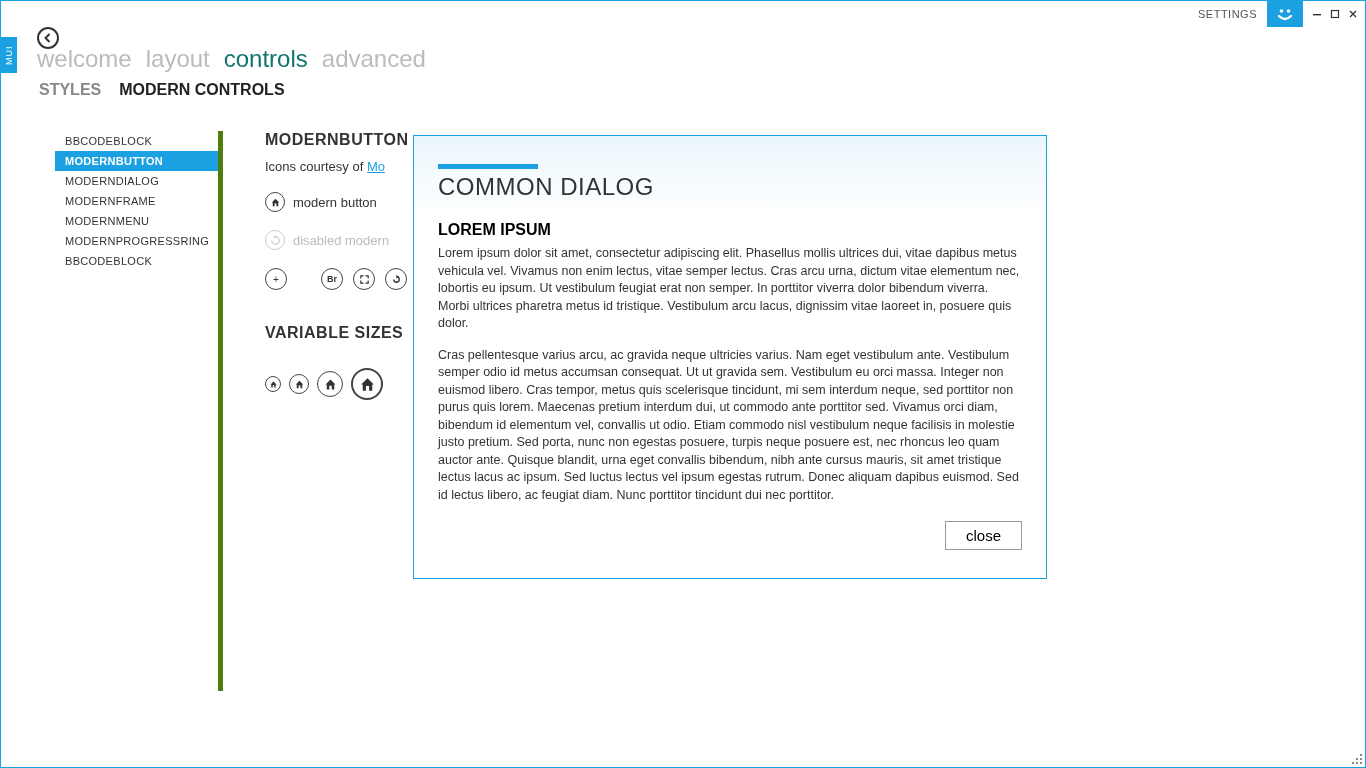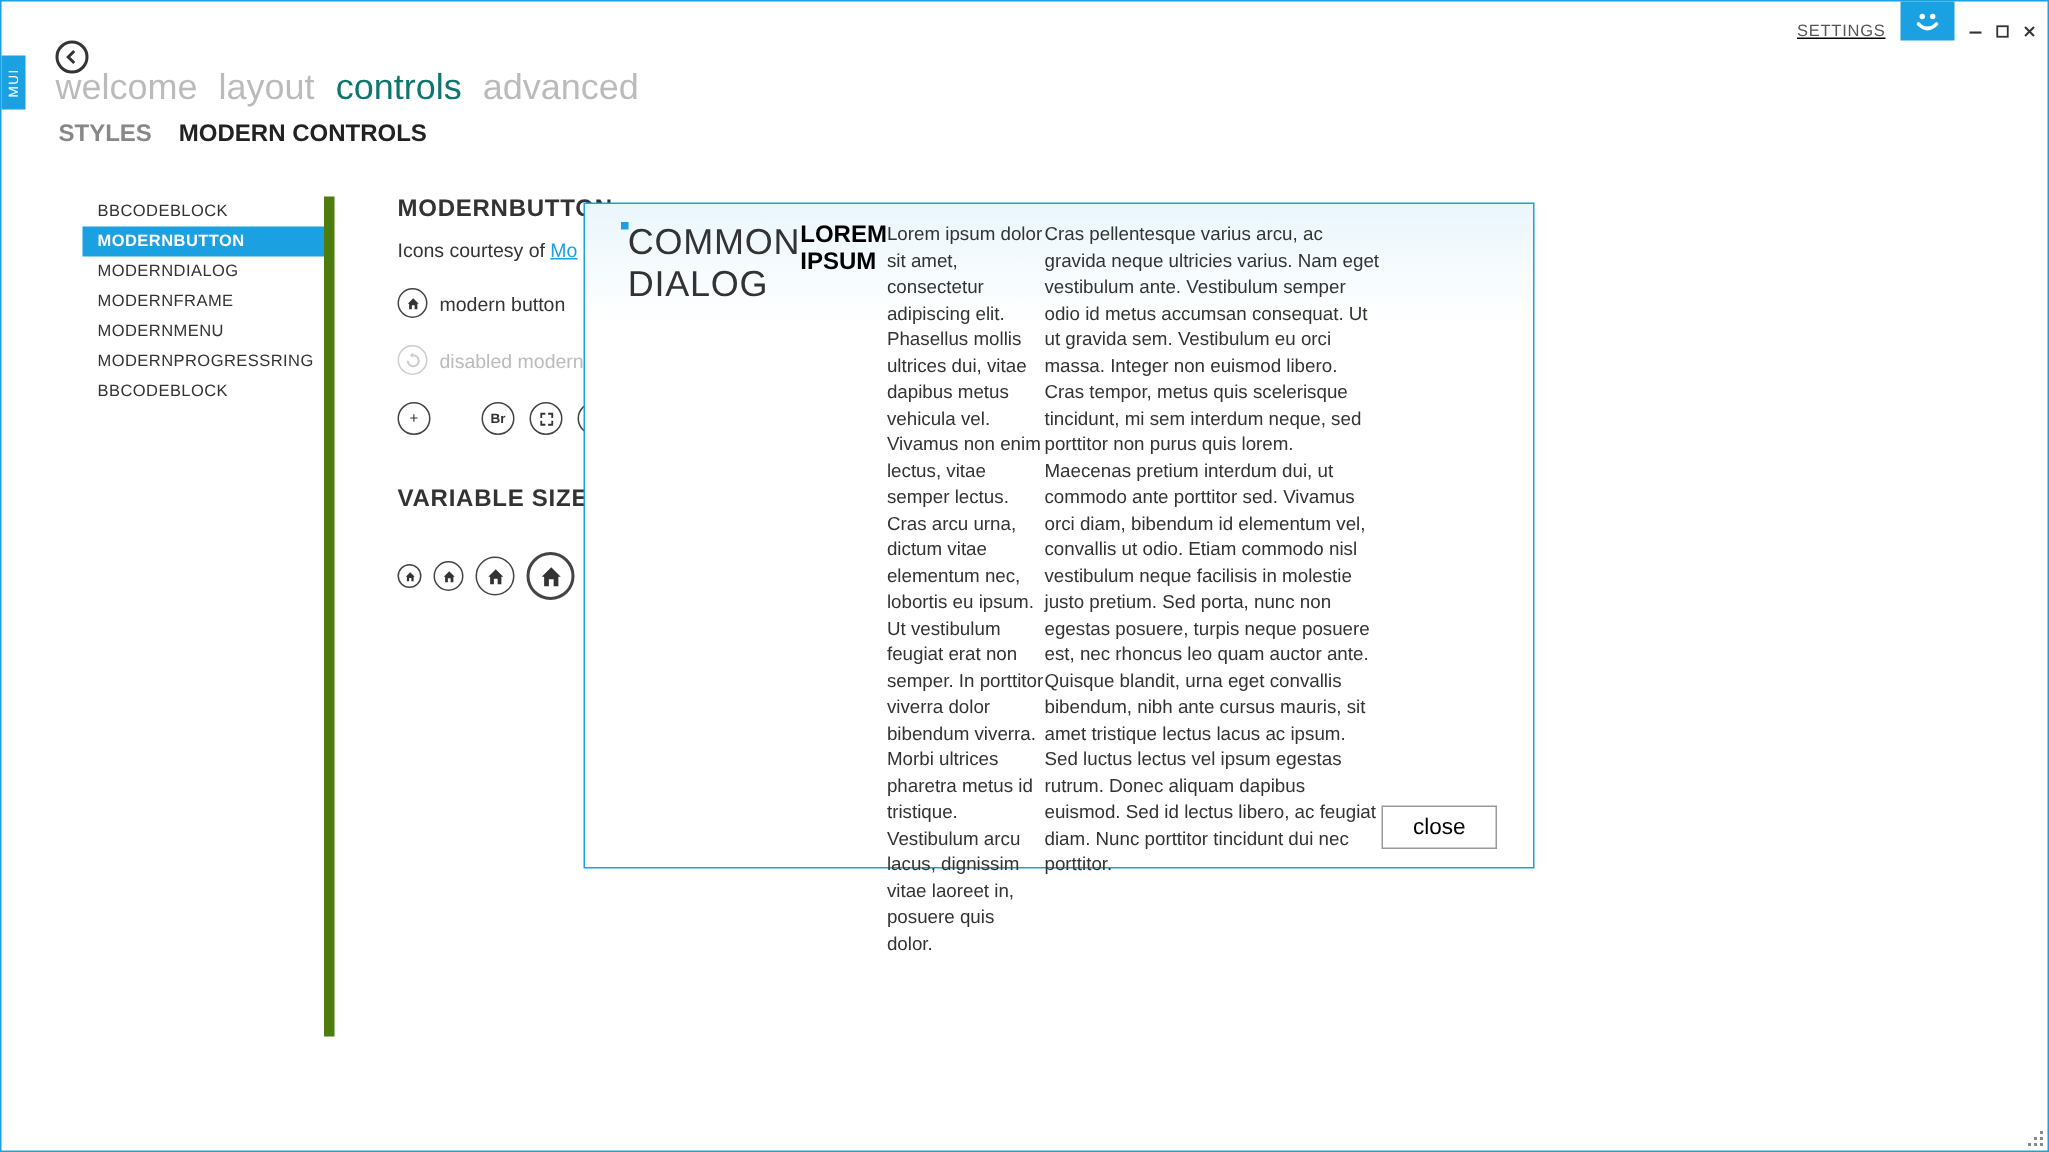--- a/index.html
+++ b/index.html
@@ -4,21 +4,21 @@
 <style>
   * { box-sizing: border-box; margin: 0; padding: 0; font-family: "Segoe UI", Arial, sans-serif; }
   html, body { width: 1366px; height: 768px; overflow: hidden; background: #fff; }
   .window {
     position: absolute; top: 0; left: 0; width: 1366px; height: 768px;
     border: 1px solid #1ba1e2; background: #fff;
   }
   
   .titlebar {
     position: absolute; top: 0; left: 0; right: 0; height: 26px;
-    display: flex; justify-content: flex-end; align-items: flex-end; text-decoration: underline;
+    display: flex; justify-content: flex-end; align-items: center;
   }
   .settings-link {
     font-size: 11px; color: #555; letter-spacing: 0.5px;
     display: flex; align-items: center; padding: 0 10px 0 4px; cursor: pointer;
   }
   .logo-box {
     width: 36px; height: 26px; background: #1ba1e2; color: #fff;
     display: flex; align-items: center; justify-content: center; font-size: 16px; font-weight: bold;
   }
   .win-controls { display: flex; align-items: center; padding: 0 6px 0 8px; gap: 6px; }
@@ -45,21 +45,21 @@
   .main-tabs .active { color: #0f766e; }
   .sub-tabs {
     position: absolute; left: 38px; top: 80px; display: flex; gap: 18px;
     font-size: 16px; font-weight: 600; color: #888;
   }
   .sub-tabs .sub { cursor: pointer; }
   .sub-tabs .active { color: #222; }
   
   .sidebar {
     position: absolute; left: 54px; top: 130px; width: 168px;
-    border-right: 7px solid #4d7c0f; height: 560px;
+    border-right: 5px solid #4d7c0f; height: 560px;
   }
   .sidebar .item {
     font-size: 11px; color: #333; padding: 4px 10px; cursor: pointer; letter-spacing: 0.3px;
   }
   .sidebar .item.selected { background: #1ba1e2; color: #fff; font-weight: 600; }
   
   .content { position: absolute; left: 264px; top: 130px; width: 760px; color: #333; }
   .content h2 { font-size: 16px; font-weight: 700; letter-spacing: 0.5px; }
   .content .subtitle { font-size: 13px; margin-top: 10px; }
   .content .subtitle a { color: #1ba1e2; text-decoration: underline; text-align: right; }
@@ -72,25 +72,25 @@
   .btn-row.disabled .circ-btn { border-color: #ccc; }
   .icon-strip { margin-top: 18px; display: flex; gap: 10px; }
   .icon-strip .circ-btn { width: 22px; height: 22px; }
   .var-sizes { margin-top: 34px; }
   .var-sizes h2 { font-size: 16px; font-weight: 700; }
   .size-row { margin-top: 26px; display: flex; align-items: center; gap: 8px; }
   .sz { border: 1.5px solid #444; border-radius: 50%; display: flex; align-items: center; justify-content: center; cursor: pointer; }
   .sz svg { fill: #333; }
   
   .dialog {
-    position: absolute; left: 388px; top: 134px; width: 634px; height: 444px;
+    position: absolute; left: 412px; top: 134px; width: 634px; height: 444px;
     background: #fff; border: 1px solid #1ba1e2;
     background: linear-gradient(180deg, #eaf6fc 0, #fff 80px);
-    padding: 12px 24px;
-    display: flex; flex-direction: row;
+    padding: 28px 24px;
+    display: flex; flex-direction: column;
   }
   .dialog .accent { width: 100px; height: 5px; background: #1ba1e2; margin-bottom: 4px; }
   .dialog h1 { font-size: 24px; font-weight: 300; letter-spacing: 0.5px; color: #333; margin-bottom: 20px; }
   .dialog h3 { font-size: 16px; font-weight: 700; margin-bottom: 6px; }
   .dialog p { font-size: 12.5px; line-height: 1.4; color: #333; margin-bottom: 14px; }
   .dialog .btns { margin-top: auto; display: flex; justify-content: flex-end; }
   .dialog .btns button {
     background: #fff; border: 1px solid #999; padding: 5px 20px; font-size: 15px; cursor: pointer;
   }
   

